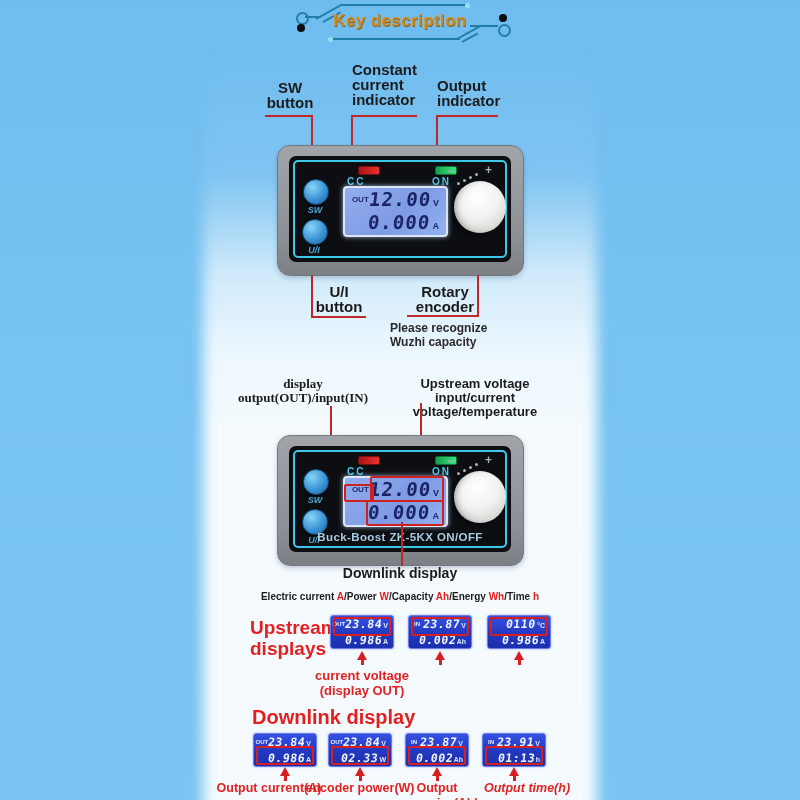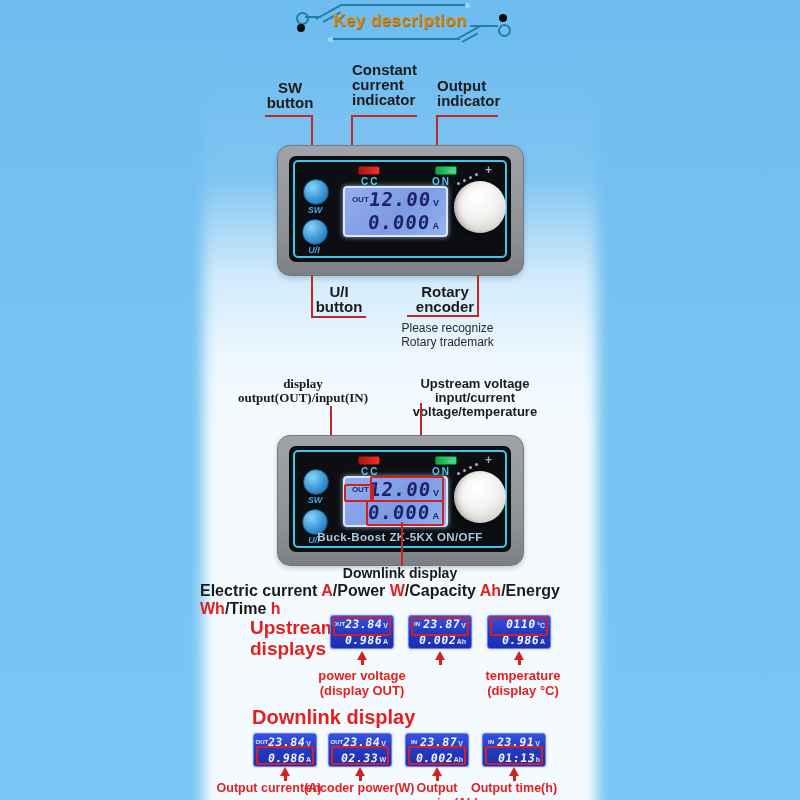--- a/index.html
+++ b/index.html
@@ -16,33 +16,33 @@
   .node-ring{position:absolute;width:9px;height:9px;border:2px solid #1f7fa8;border-radius:50%;}
   .node-dot{position:absolute;width:8px;height:8px;background:#0c0c0c;border-radius:50%;}
   .node-cyan{position:absolute;width:5px;height:5px;background:#9bdcf4;border-radius:50%;}
   #banner-title{position:absolute;left:331px;top:11px;width:138px;text-align:center;
     font-size:17px;font-weight:700;letter-spacing:0.4px;color:#c18a2e;
     text-shadow:0.5px 0.5px 0 #8a5c16, -0.5px -0.5px 0 #e8c06a;}
   
   .callout{position:absolute;color:#1b1b1b;font-weight:700;font-size:15px;line-height:15px;}
   .callout.center{text-align:center;}
   .rline{position:absolute;background:#c02828;}
-  .smallnote{position:absolute;color:#2a2a2a;font-weight:400;font-size:12px;line-height:14px;text-align:center;}
+  .smallnote{position:absolute;color:#2a2a2a;font-weight:700;font-size:12px;line-height:14px;text-align:left;}
   .midlab{position:absolute;color:#1b1b1b;font-weight:700;font-size:13px;line-height:14px;text-align:center;}
   
   .device{position:absolute;width:245px;height:129px;border-radius:13px;
     background:linear-gradient(180deg,#a0a3a7 0%,#8d9094 70%,#7c7f83 100%);
     border:1px solid #74777b;box-shadow:0 2px 5px rgba(30,60,100,0.25);}
   .panel{position:absolute;left:11px;top:10px;width:222px;height:106px;background:#0c0e12;border-radius:7px;}
   .cyanline{position:absolute;left:4px;top:4px;right:4px;bottom:4px;border:2px solid #3cc9e8;border-radius:5px;}
   .led{position:absolute;width:20px;height:7px;border-radius:2px;}
   .led-cc{left:69px;top:10px;background:linear-gradient(90deg,#a81414,#ef3030);border:1px solid #7a0d0d;}
   .led-on{left:146px;top:10px;background:linear-gradient(90deg,#14a04c,#3ae47e);border:1px solid #0c6e34;}
   .ledlab{position:absolute;font-size:10px;font-weight:700;letter-spacing:2px;color:#49c8ea;}
-  .ledlab.cc{left:72px;top:20px;} .ledlab.on{left:143px;top:20px;}
+  .ledlab.cc{left:58px;top:20px;} .ledlab.on{left:143px;top:20px;}
   .hwbtn{position:absolute;width:24px;height:24px;border-radius:50%;
     background:radial-gradient(circle at 35% 30%,#86d4f6,#3b94d4 55%,#2572b4 85%);
     border:1px solid #114e7e;box-shadow:0 1px 2px rgba(0,0,0,0.6);}
   .btn-sw{left:14px;top:23px;} .btn-ui{left:13px;top:63px;}
   .btnlab{position:absolute;width:24px;text-align:center;font-size:9px;font-weight:700;
     font-style:italic;color:#4aa6d8;}
   .btnlab.sw{left:14px;top:49px;} .btnlab.ui{left:13px;top:89px;}
   .lcd{position:absolute;left:54px;top:30px;width:105px;height:51px;border:2px solid #dce6f8;border-radius:4px;
     background:linear-gradient(135deg,#93aeee 0%,#7e9ae4 55%,#92b3f1 100%);
     box-shadow:0 0 5px rgba(190,215,255,0.8);box-sizing:border-box;}
@@ -55,22 +55,22 @@
     background:radial-gradient(circle at 45% 32%,#ffffff 0%,#f2f2f0 45%,#d8d8d4 75%,#bcbcb8 100%);
     box-shadow:-3px 2px 5px rgba(0,0,0,0.45), inset 5px 0 7px -4px rgba(70,70,70,0.55);}
   .kmark{position:absolute;color:#a6aeb6;font-weight:700;}
   .kdot{position:absolute;width:3px;height:3px;border-radius:50%;background:#a6aeb6;}
   .brand{position:absolute;left:0;top:85px;width:100%;text-align:center;font-size:11.5px;
     font-weight:700;letter-spacing:0.4px;color:#a9cbe4;}
   
   .redbox{position:absolute;border:2px solid #d22020;border-radius:2px;}
   
   .red-head{position:absolute;color:#e41f1f;font-weight:700;}
-  .legend-line{position:absolute;left:200px;width:400px;font-size:16px;
-    font-weight:700;color:#1b1b1b;}
+  .legend-line{position:absolute;left:200px;width:400px;text-align:center;font-size:10px;
+    font-weight:700;color:#1b1b1b;margin-top:9px;}
   .legend-line .red{color:#e41f1f;}
   
   .mini{position:absolute;width:64px;height:34px;border-radius:3px;border:1px solid #6d7de8;
     background:linear-gradient(180deg,#3550e2 0%,#2238c0 55%,#1b2fae 100%);
     box-shadow:0 0 2px rgba(120,140,255,0.8);box-sizing:border-box;}
   .mini-row{display:flex;align-items:baseline;justify-content:flex-end;height:16px;padding:0 5px;}
   .m-label{margin-right:auto;font-size:6px;font-weight:700;color:#e8eeff;align-self:center;}
   .m-val{font-family:"DejaVu Sans Mono",monospace;font-weight:700;font-size:11.5px;color:#eef3ff;
     transform:skewX(-8deg);letter-spacing:0.5px;line-height:16px;}
   .m-unit{font-size:7px;font-weight:700;color:#dfe8ff;margin-left:1px;}
@@ -167,21 +167,21 @@
     <div>button</div>
   </div>
   <div class="rline" style="left:477px;top:275px;width:2px;height:42px;"></div>
   <div class="rline" style="left:407px;top:315px;width:72px;height:2px;"></div>
   <div class="callout center" style="left:410px;top:284px;width:70px;">
     <div>Rotary</div>
     <div>encoder</div>
   </div>
   <div class="smallnote" style="left:390px;top:321px;width:115px;">
     <div>Please recognize</div>
-    <div>Rotary trademark</div>
+    <div>Wuzhi capacity</div>
   </div>
 
   <div class="midlab" style="left:237px;top:377px;width:132px;font-family:Liberation Serif, serif;">
     <div>display</div>
     <div>output(OUT)/input(IN)</div>
   </div>
   <div class="midlab" style="left:382px;top:377px;width:186px;">
     <div>Upstream voltage</div>
     <div>input/current voltage/temperature</div>
   </div>
@@ -269,26 +269,22 @@
       <span class="m-unit">A</span>
     </div>
     <div class="rbox top"></div>
   </div>
 
   <div class="up-arrow" style="left:357px;top:651px;"></div>
   <div class="up-arrow" style="left:435px;top:651px;"></div>
   <div class="up-arrow" style="left:514px;top:651px;"></div>
 
   <div class="red-cap" style="left:312px;top:668px;width:100px;">
-    <div>power voltage</div>
+    <div>current voltage</div>
     <div>(display OUT)</div>
-  </div>
-  <div class="red-cap" style="left:473px;top:668px;width:100px;">
-    <div>temperature</div>
-    <div>(display °C)</div>
   </div>
 
   <div class="red-head" style="left:252px;top:706px;font-size:20px;">Downlink display</div>
 
   <div class="mini" style="left:253px;top:733px;">
     <div class="mini-row">
       <span class="m-label">OUT</span>
       <span class="m-val">23.84</span>
       <span class="m-unit">V</span>
     </div>
@@ -336,14 +332,14 @@
   </div>
 
   <div class="up-arrow" style="left:280px;top:767px;"></div>
   <div class="up-arrow" style="left:355px;top:767px;"></div>
   <div class="up-arrow" style="left:432px;top:767px;"></div>
   <div class="up-arrow" style="left:509px;top:767px;"></div>
 
   <div class="red-cap small" style="left:214px;top:781px;width:110px;">Output current(A)</div>
   <div class="red-cap small" style="left:305px;top:781px;width:110px;">encoder power(W)</div>
   <div class="red-cap small" style="left:377px;top:781px;width:120px;">Output recognize(Ah)</div>
-  <div class="red-cap small" style="left:459px;top:781px;width:110px;">Output time(h)</div>
+  <div class="red-cap small" style="left:472px;top:781px;width:110px;font-style:italic;">Output time(h)</div>
 </div>
 
 </body></html>

